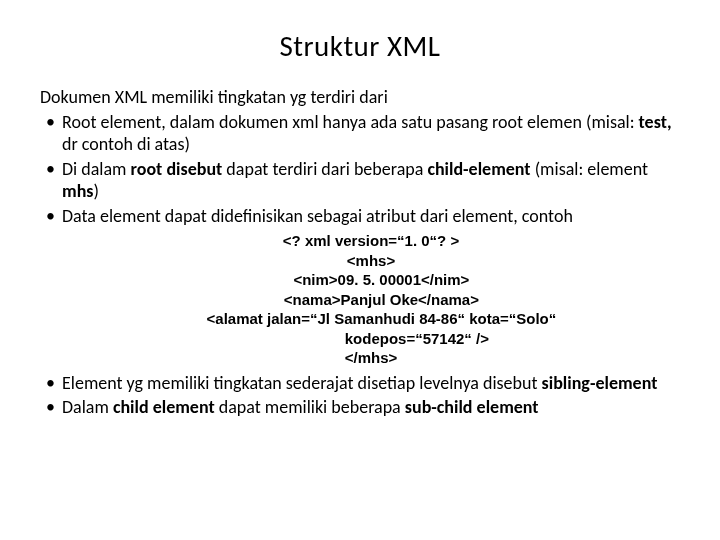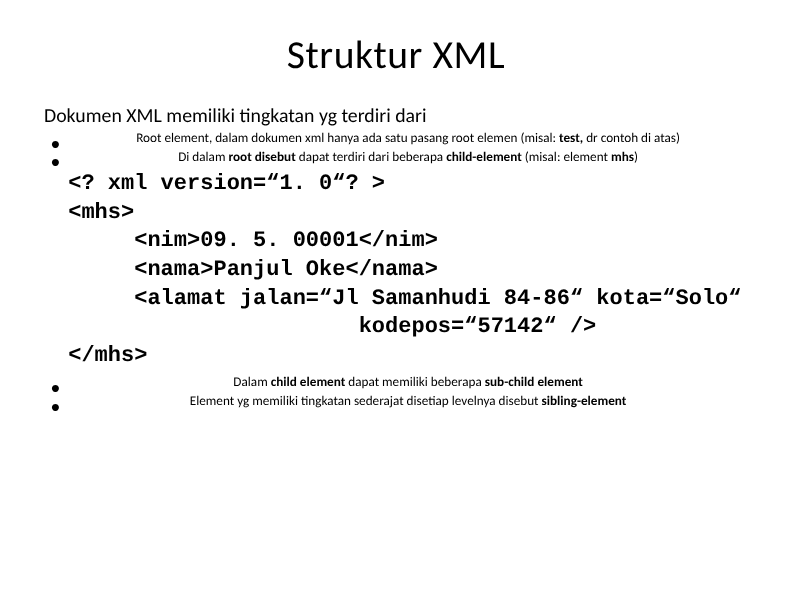--- a/index.html
+++ b/index.html
@@ -12,80 +12,81 @@
     color: #000;
   }
   .slide {
     box-sizing: border-box;
     width: 720px;
     height: 540px;
     padding: 20px 40px 30px 40px;
   }
   .title {
     text-align: center;
-    font-size: 36px;
+    font-size: 29px;
     font-weight: 400;
     margin: 8px 0 22px 0;
     letter-spacing: 0.5px;
   }
   .intro {
     font-size: 18px;
     line-height: 1.25;
     margin: 0 0 2px 0;
   }
   ul.bullets {
     list-style: none;
     margin: 0;
     padding: 0;
   }
   ul.bullets > li {
     position: relative;
     padding-left: 22px;
-    font-size: 12px;
+    font-size: 18px;
     line-height: 1.25;
     margin-bottom: 2px;
-    text-align: center;
   }
   ul.bullets > li::before {
     content: "•";
     position: absolute;
     left: 6px;
     top: 0;
     font-size: 18px;
   }
   .code-block {
-    font-family: Liberation Mono, monospace;
+    font-family: Liberation Sans, sans-serif;
     font-weight: bold;
-    font-size: 20px;
+    font-size: 15px;
     line-height: 1.3;
     white-space: pre;
     margin: 4px 0 4px 22px;
+    text-align: center;
   }
   b { font-weight: bold; }
 </style>
 </head>
 <body>
 
 <div class="slide">
 
   <h1 class="title">Struktur XML</h1>
 
   <p class="intro">Dokumen XML memiliki tingkatan yg terdiri dari</p>
 
   <ul class="bullets" id="bullets-top">
       <li>Root element, dalam dokumen xml hanya ada satu pasang root elemen (misal: <b>test,</b> dr contoh di atas)</li>
       <li>Di dalam <b>root disebut</b> dapat terdiri dari beberapa <b>child-element</b> (misal: element <b>mhs</b>)</li>
+      <li>Data element dapat didefinisikan sebagai atribut dari element, contoh</li>
     </ul>
 
   <div class="code-block" id="code-block">&lt;? xml version=“1. 0“? &gt;
 &lt;mhs&gt;
      &lt;nim&gt;09. 5. 00001&lt;/nim&gt;
      &lt;nama&gt;Panjul Oke&lt;/nama&gt;
      &lt;alamat jalan=“Jl Samanhudi 84-86“ kota=“Solo“
                       kodepos=“57142“ /&gt;
 &lt;/mhs&gt;</div>
 
   <ul class="bullets" id="bullets-bottom">
+      <li>Element yg memiliki tingkatan sederajat disetiap levelnya disebut <b>sibling-element</b></li>
       <li>Dalam <b>child element</b> dapat memiliki beberapa <b>sub-child element</b></li>
-      <li>Element yg memiliki tingkatan sederajat disetiap levelnya disebut <b>sibling-element</b></li>
     </ul>
 
 </div>
 
 </body></html>

